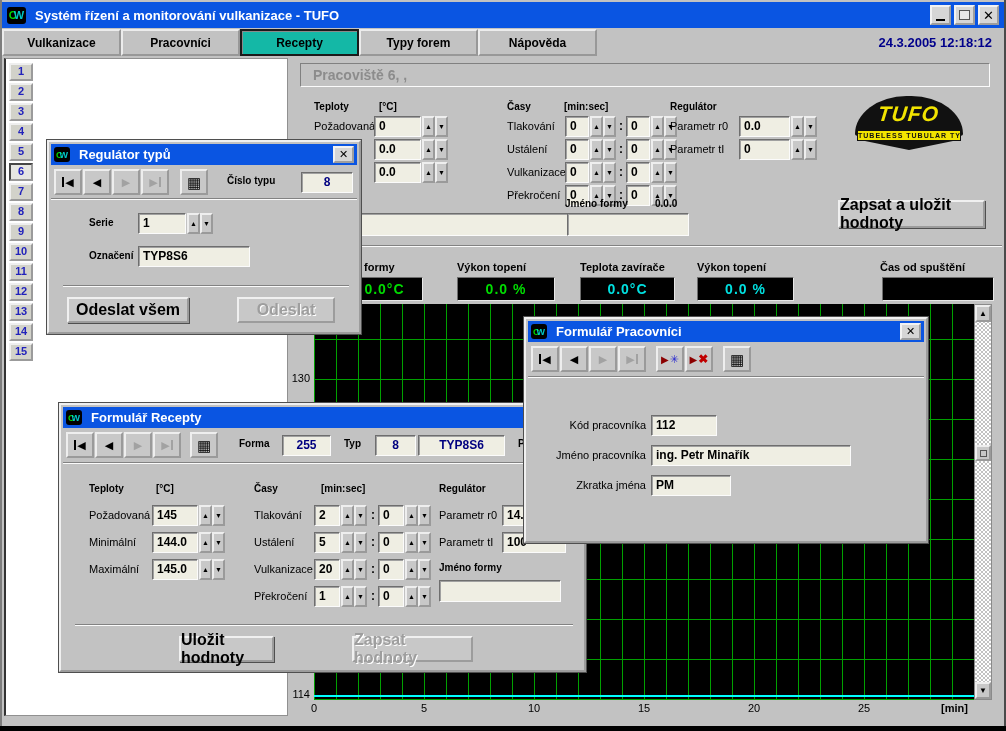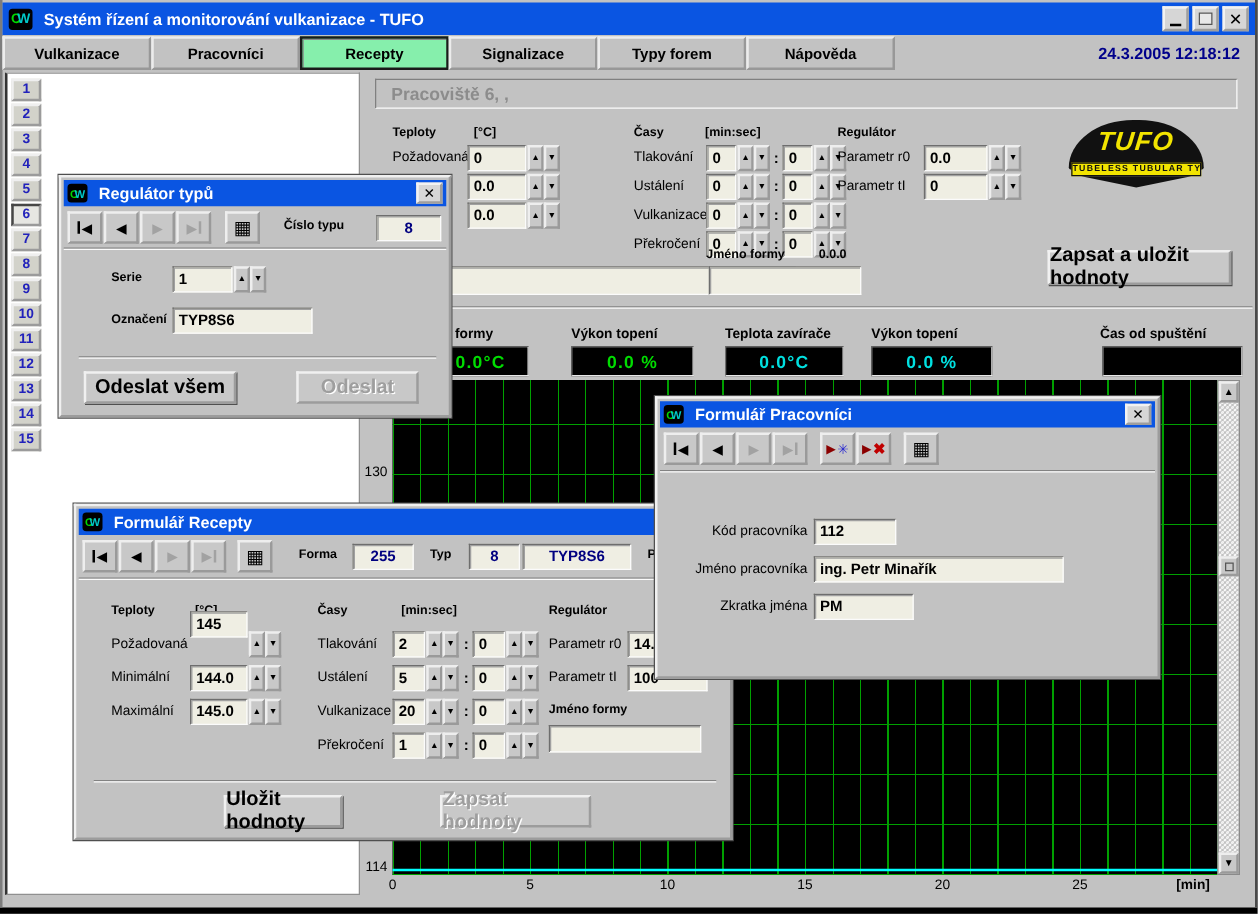--- a/index.html
+++ b/index.html
@@ -15,21 +15,21 @@
   .title-text { color:#fff; font-weight:bold; font-size:13px; margin-left:9px; white-space:nowrap; }
   .winbtns { margin-left:auto; display:flex; gap:3px; }
   .winbtn { width:21px; height:20px; background:#d6d6d6; border:2px outset #f2f2f2; display:flex; align-items:center; justify-content:center; color:#000; }
   .minbar { width:9px; height:2px; background:#000; margin-top:10px; }
   .maxbox { width:11px; height:10px; border:1px solid #555; background:#e8e8e8; }
   .xglyph { font-size:13px; line-height:1; }
 
   
   .menubar { position:absolute; left:0; top:29px; width:1002px; height:27px; display:flex; background:#c2c2c2; }
   .menu-btn { width:119px; height:27px; background:#c2c2c2; border:2px outset #ececec; font-weight:bold; font-size:12px; display:flex; align-items:center; justify-content:center; color:#000; }
-  .menu-btn.pressed { border:2px solid #1a1a1a; background:#86efac; box-shadow: inset 1px 1px 0 #8a8a8a; }
+  .menu-btn.pressed { border:2px solid #1a1a1a; background:#14b8a6; box-shadow: inset 1px 1px 0 #8a8a8a; }
   .menu-date { margin-left:auto; display:flex; align-items:center; padding-right:12px; color:#00008b; font-weight:bold; font-size:13px; }
 
   
   .leftpanel { position:absolute; left:2px; top:58px; width:284px; height:658px; background:#fff; border:1px solid #909090; border-left:2px solid #333; }
   #sidebar { position:absolute; left:7px; top:63px; }
   .num { width:24px; height:18px; margin-bottom:2px; background:#d2d2ca; border:2px outset #efefef; color:#2222bb; font-weight:bold; font-size:11px; line-height:13px; text-align:center; }
   .num.pressed { border:2px inset #9a9a9a; background:#e6e6e2; }
 
   
   .lbl { font-size:11px; color:#000; white-space:nowrap; }
@@ -99,21 +99,20 @@
       <span class="winbtn">
           <span class="xglyph">✕</span>
         </span>
     </span>
   </div>
 
   <div class="menubar">
     <div class="menu-btn">Vulkanizace</div>
     <div class="menu-btn">Pracovníci</div>
     <div class="menu-btn pressed">Recepty</div>
-    <div class="menu-btn">Signalizace</div>
     <div class="menu-btn">Typy forem</div>
     <div class="menu-btn">Nápověda</div>
     <div class="menu-date">24.3.2005 12:18:12</div>
   </div>
 
   <div class="leftpanel"></div>
   <div id="sidebar">
       <div class="num">1</div>
       <div class="num">2</div>
       <div class="num">3</div>
@@ -358,21 +357,21 @@
     <div class="abs indicator" style="left:221px;top:30px;width:49px">255</div>
     <div class="abs gt" style="left:283px;top:33px">Typ</div>
     <div class="abs indicator" style="left:314px;top:30px;width:41px">8</div>
     <div class="abs indicator" style="left:357px;top:30px;width:87px">TYP8S6</div>
     <div class="abs gt" style="left:457px;top:33px">Prstenec</div>
     <div class="abs etch" style="left:2px;top:57px;width:519px"></div>
 
     <div class="abs gt" style="left:28px;top:78px">Teploty</div>
     <div class="abs gt" style="left:95px;top:78px">[°C]</div>
     <div class="abs lbl" style="left:28px;top:104px">Požadovaná</div>
-    <div class="abs field" style="left:91px;top:84px;width:46px">145</div>
+    <div class="abs field" style="left:91px;top:100px;width:46px">145</div>
     <div class="abs spin" style="left:138px;top:100px">
         <span class="sbtn">▲</span>
         <span class="sbtn">▼</span>
       </div>
     <div class="abs lbl" style="left:28px;top:131px">Minimální</div>
     <div class="abs field" style="left:91px;top:127px;width:46px">144.0</div>
     <div class="abs spin" style="left:138px;top:127px">
         <span class="sbtn">▲</span>
         <span class="sbtn">▼</span>
       </div>

